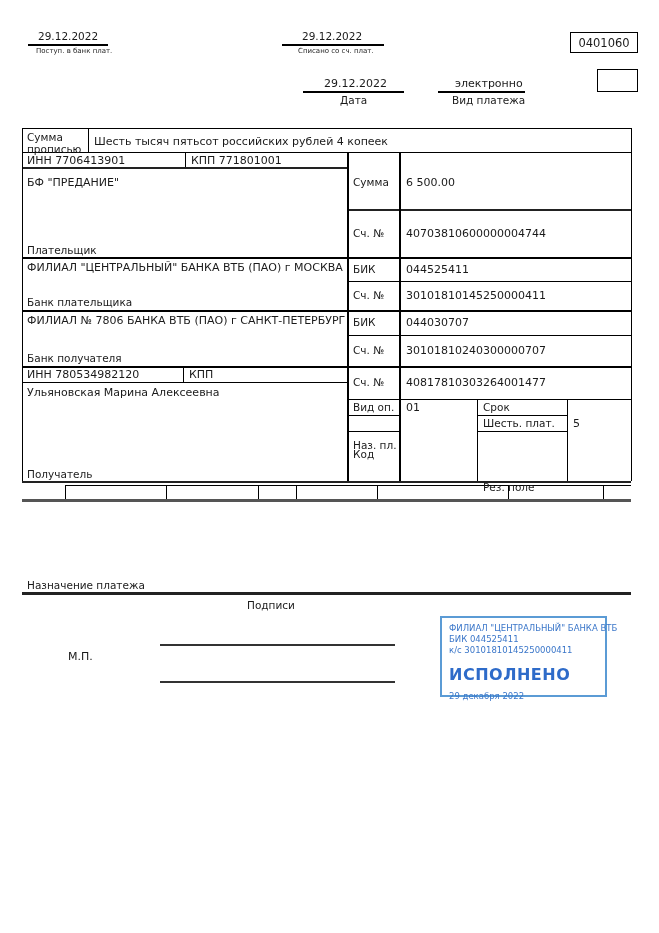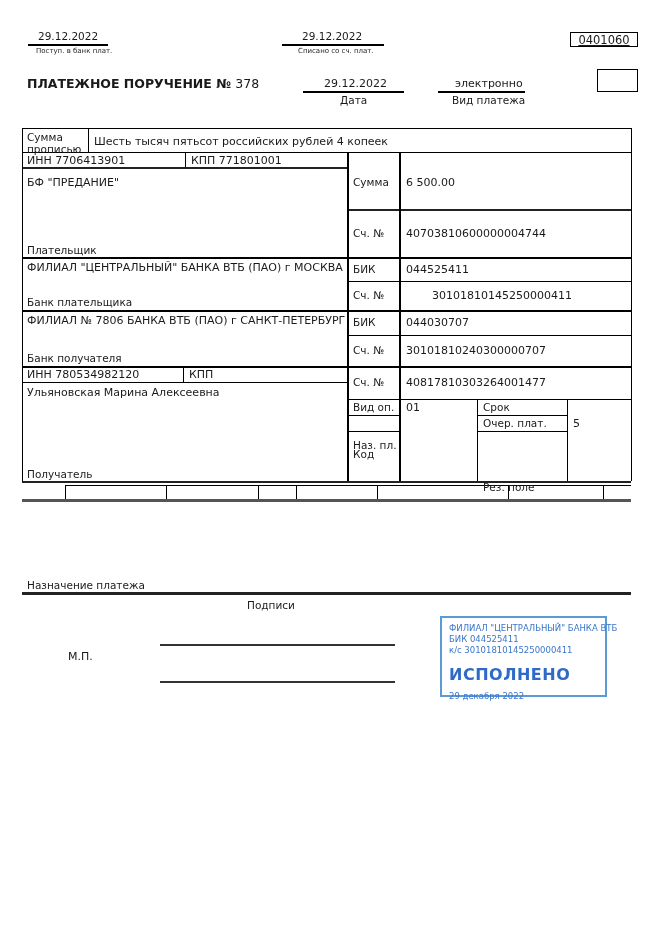--- a/index.html
+++ b/index.html
@@ -29,28 +29,24 @@
 <div class="page">
 
   <div class="abs t10" style="left:38px;top:30px;">29.12.2022</div>
   <div class="hline" style="left:28px;top:44px;width:80px;height:1.5px;"></div>
   <div class="abs t7" style="left:36px;top:47px;">Поступ. в банк плат.</div>
 
   <div class="abs t10" style="left:302px;top:30px;">29.12.2022</div>
   <div class="hline" style="left:282px;top:44px;width:102px;height:1.5px;"></div>
   <div class="abs t7" style="left:298px;top:47px;">Списано со сч. плат.</div>
 
-  <div class="box codebox" style="left:570px;top:32px;width:68px;height:15px;text-decoration:underline;">
+  <div class="box codebox" style="left:570px;top:32px;width:68px;height:21px;">
     <span>0401060</span>
   </div>
 
-  <div class="abs" style="left:27px;top:76px;font-size:12.5px;">
-    <span class="bold">ПЛАТЕЖНОЕ ПОРУЧЕНИЕ №</span>
-    <span>378</span>
-  </div>
   <div class="abs t11" style="left:324px;top:77px;">29.12.2022</div>
   <div class="hline" style="left:303px;top:91px;width:101px;height:1.5px;"></div>
   <div class="abs t10" style="left:340px;top:94px;">Дата</div>
 
   <div class="abs t11" style="left:455px;top:77px;">электронно</div>
   <div class="hline" style="left:438px;top:91px;width:87px;height:1.5px;"></div>
   <div class="abs t10" style="left:452px;top:94px;">Вид платежа</div>
 
   <div class="box" style="left:597px;top:69px;width:41px;height:23px;"></div>
 
@@ -101,41 +97,41 @@
   <div class="abs t10" style="left:353px;top:176px;">Сумма</div>
   <div class="abs t11" style="left:406px;top:176px;">6 500.00</div>
   <div class="abs t10" style="left:353px;top:227px;">Сч. №</div>
   <div class="abs t11" style="left:406px;top:227px;">40703810600000004744</div>
 
   <div class="abs t11" style="left:27px;top:261px;">ФИЛИАЛ "ЦЕНТРАЛЬНЫЙ" БАНКА ВТБ (ПАО) г МОСКВА</div>
   <div class="abs t10" style="left:27px;top:296px;">Банк плательщика</div>
   <div class="abs t10" style="left:353px;top:263px;">БИК</div>
   <div class="abs t11" style="left:406px;top:263px;">044525411</div>
   <div class="abs t10" style="left:353px;top:289px;">Сч. №</div>
-  <div class="abs t11" style="left:406px;top:289px;margin-left:26px;">30101810145250000411</div>
+  <div class="abs t11" style="left:406px;top:289px;">30101810145250000411</div>
 
   <div class="abs t11" style="left:27px;top:314px;">ФИЛИАЛ № 7806 БАНКА ВТБ (ПАО) г САНКТ-ПЕТЕРБУРГ</div>
   <div class="abs t10" style="left:27px;top:352px;">Банк получателя</div>
   <div class="abs t10" style="left:353px;top:316px;">БИК</div>
   <div class="abs t11" style="left:406px;top:316px;">044030707</div>
   <div class="abs t10" style="left:353px;top:344px;">Сч. №</div>
   <div class="abs t11" style="left:406px;top:344px;">30101810240300000707</div>
 
   <div class="abs t11" style="left:27px;top:368px;">ИНН 780534982120</div>
   <div class="abs t11" style="left:189px;top:368px;">КПП</div>
   <div class="abs t11" style="left:27px;top:386px;">Ульяновская Марина Алексеевна</div>
   <div class="abs t10" style="left:27px;top:468px;">Получатель</div>
   <div class="abs t10" style="left:353px;top:376px;">Сч. №</div>
   <div class="abs t11" style="left:406px;top:376px;">40817810303264001477</div>
 
   <div class="abs t10" style="left:353px;top:401px;">Вид оп.</div>
   <div class="abs t11" style="left:406px;top:401px;">01</div>
   <div class="abs t10" style="left:483px;top:401px;">Срок</div>
   <div class="abs t10" style="left:353px;top:439px;">Наз. пл.</div>
-  <div class="abs t10" style="left:483px;top:417px;">Очер. плат.</div>
+  <div class="abs t10" style="left:483px;top:417px;">Шесть. плат.</div>
   <div class="abs t11" style="left:573px;top:417px;">5</div>
   <div class="abs t10" style="left:353px;top:448px;">Код</div>
   <div class="abs t10" style="left:483px;top:448px;margin-top:33px;">Рез. поле</div>
 
   <div class="abs t10" style="left:27px;top:579px;">Назначение платежа</div>
   <div class="hline2" style="left:22px;top:592px;width:609px;height:2.5px;"></div>
 
   <div class="abs t10" style="left:247px;top:599px;">Подписи</div>
   <div class="abs t10" style="left:487px;top:624px;">Отметки банка</div>
   <div class="abs t11" style="left:68px;top:650px;">М.П.</div>

